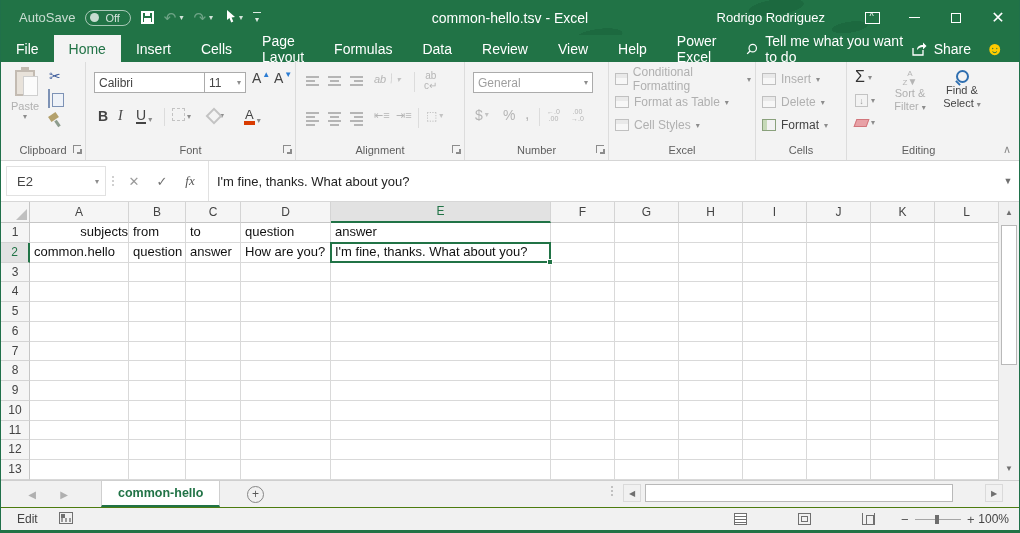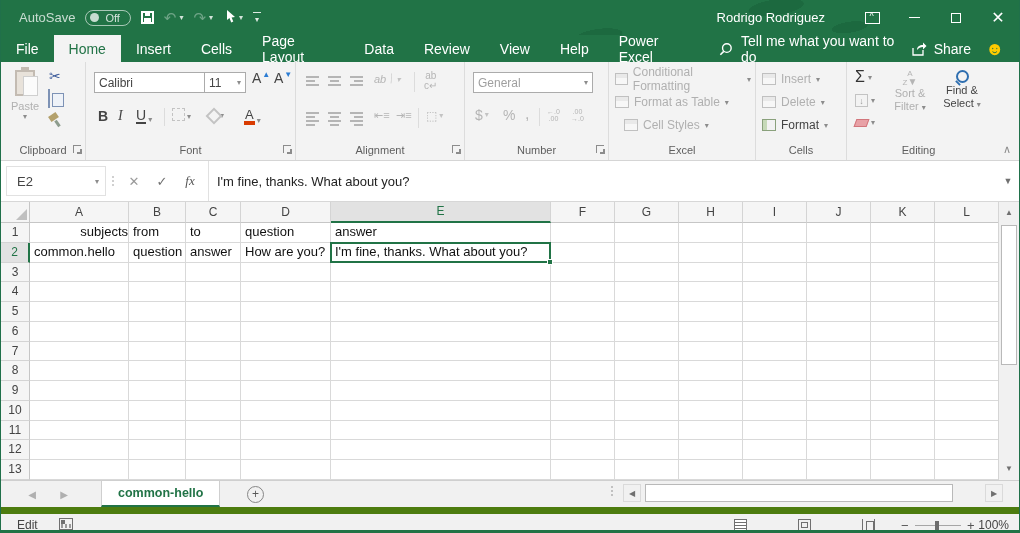--- a/index.html
+++ b/index.html
@@ -152,21 +152,21 @@
   .nav-arrow { position:absolute; top:0; height:27px; width:26px; display:flex; align-items:center; justify-content:center; color:#b0b0b0; font-size:10px; }
   .sheet-tab { position:absolute; left:100px; top:0; height:26px; background:#fff; border-left:1px solid #cfcfcf; border-right:1px solid #cfcfcf; border-bottom:2px solid #217346; color:#217346; font-weight:bold; font-size:12.5px; display:flex; align-items:center; padding:0 16px; }
   .addsheet { position:absolute; left:246px; top:5px; width:17px; height:17px; border:1px solid #868686; border-radius:50%; color:#595959; font-size:12px; line-height:15px; text-align:center; }
   .sb-dots { position:absolute; left:610px; top:5px; display:flex; flex-direction:column; gap:2px; }
   .sb-dots i { width:2px; height:2px; background:#b0b0b0; border-radius:50%; }
   .hscroll { position:absolute; left:622px; top:3px; width:380px; height:18px; background:#f1f1f1; }
   .hs-btn { position:absolute; top:0; width:18px; height:18px; color:#707070; font-size:8px; text-align:center; line-height:18px; background:#f1f1f1; border:1px solid #dadada; }
   .hs-thumb { position:absolute; left:22px; top:0; width:308px; height:18px; background:#fff; border:1px solid #b9b9b9; }
 
   
-  .statusbar { position:absolute; left:0; top:507px; right:0; height:23px; background:#f1f1f1; border-top:7px solid #4d7c0f; font-size:12px; color:#444; }
+  .statusbar { position:absolute; left:0; top:507px; right:0; height:23px; background:#f1f1f1; border-top:1px solid #4d7c0f; font-size:12px; color:#444; }
   .sb-mode { position:absolute; left:16px; top:4px; }
   .macro-glyph { position:absolute; left:58px; top:4px; width:14px; height:12px; border:1px solid #707070; background:linear-gradient(#f1f1f1,#f1f1f1); }
   .macro-glyph::before { content:""; position:absolute; left:1px; top:1px; width:4px; height:4px; background:#707070; }
   .macro-glyph::after { content:""; position:absolute; left:1px; bottom:1px; right:1px; height:4px; background:repeating-linear-gradient(90deg,#9a9a9a 0 2px, transparent 2px 4px); }
   .view-btn { position:absolute; top:3px; width:22px; height:16px; display:flex; align-items:center; justify-content:center; }
   .vb-normal { width:13px; height:12px; border:1px solid #707070; background:repeating-linear-gradient(#fff 0 2px, #707070 2px 3px), repeating-linear-gradient(90deg,#fff 0 3px, #707070 3px 4px); }
   .vb-page { width:13px; height:12px; border:1px solid #707070; display:flex; align-items:center; justify-content:center; }
   .vb-page i { width:7px; height:6px; border:1px solid #707070; }
   .vb-break { width:13px; height:12px; border:1px solid #707070; border-top:none; position:relative; }
   .vb-break::before { content:""; position:absolute; left:3px; top:2px; width:6px; height:8px; border:1px solid #707070; }
@@ -200,20 +200,21 @@
         <svg width="13" height="15" viewBox="0 0 13 15">
             <path d="M4 0 L4 10 L6.5 8 L8.2 12.5 L10.3 11.6 L8.6 7.4 L12 7 Z" fill="#fff"></path>
           </svg>
         <span class="dd">▾</span>
       </span>
       <span class="qat-more">
           <span class="bar"></span>
           <span class="dd">▾</span>
         </span>
     </div>
+    <div class="tb-title">common-hello.tsv - Excel</div>
     <div class="tb-right">
       <span class="user-name">Rodrigo Rodriguez</span>
       <span class="winbtn">
           <span class="ribbon-opts"></span>
         </span>
       <span class="winbtn">
           <span class="min-glyph"></span>
         </span>
       <span class="winbtn">
           <span class="max-glyph"></span>
@@ -224,20 +225,21 @@
     </div>
   </div>
 
   <div class="tabrow">
     <div id="ribbon-tabs">
         <div class="rtab">File</div>
         <div class="rtab active">Home</div>
         <div class="rtab">Insert</div>
         <div class="rtab">Cells</div>
         <div class="rtab">Page Layout</div>
+        <div class="rtab">Formulas</div>
         <div class="rtab">Data</div>
         <div class="rtab">Review</div>
         <div class="rtab">View</div>
         <div class="rtab">Help</div>
         <div class="rtab">Power Excel</div>
       </div>
     <div class="tellme">
       <svg width="14" height="14" viewBox="0 0 14 14">
           <circle cx="8" cy="6" r="4.4" fill="none" stroke="#fff" stroke-width="1.4"></circle>
           <line x1="1.4" y1="12.8" x2="4.8" y2="9.4" stroke="#fff" stroke-width="1.6"></line>
@@ -412,21 +414,21 @@
           <div class="stackrow dis" style="top: 6px;">
             <span class="sticon"></span>
             <span>Conditional Formatting</span>
             <span class="dd9">▾</span>
           </div>
           <div class="stackrow dis" style="top: 29px;">
             <span class="sticon"></span>
             <span>Format as Table</span>
             <span class="dd9">▾</span>
           </div>
-          <div class="stackrow dis" style="top: 52px; margin-left: 9px;">
+          <div class="stackrow dis" style="top: 52px;">
             <span class="sticon"></span>
             <span>Cell Styles</span>
             <span class="dd9">▾</span>
           </div>
         </div>
       <div class="glabel">Excel</div>
     </div>
 
     <div class="rgroup" style="left:755px;width:91px;">
       <div id="cells-items">

